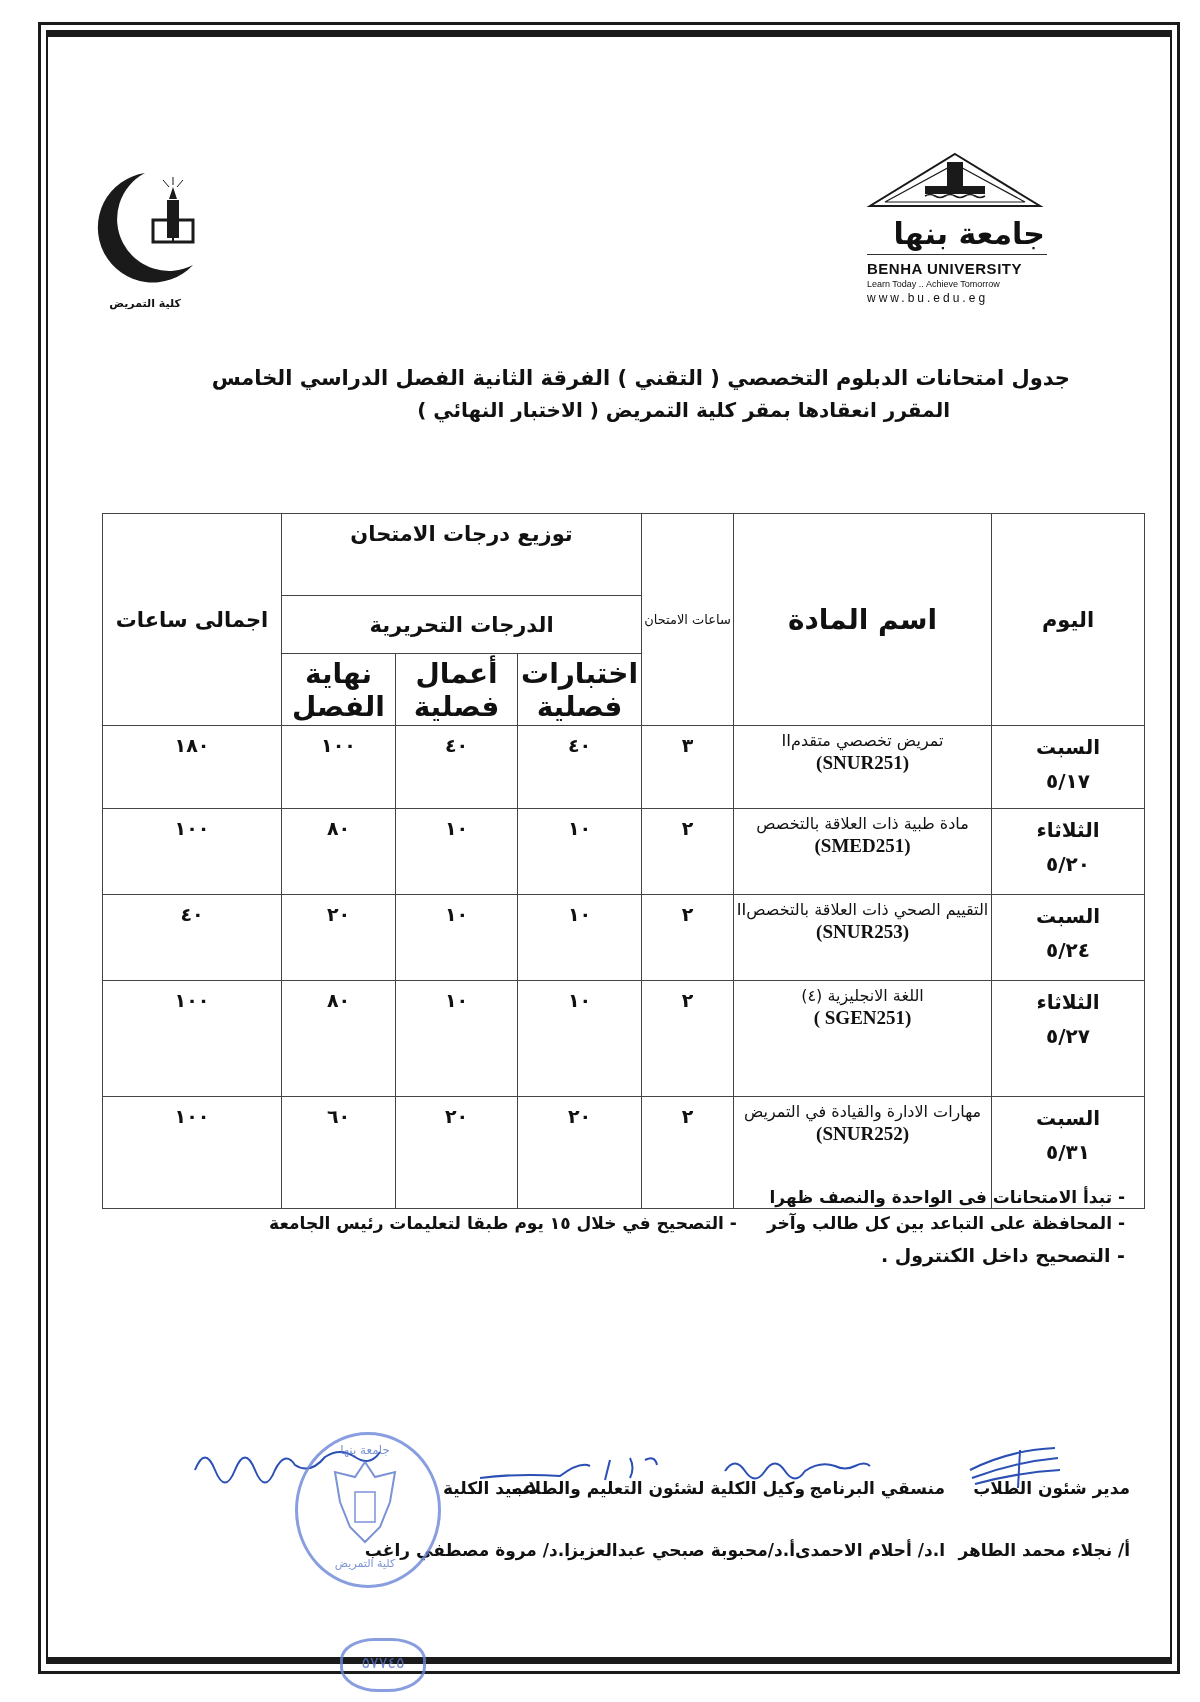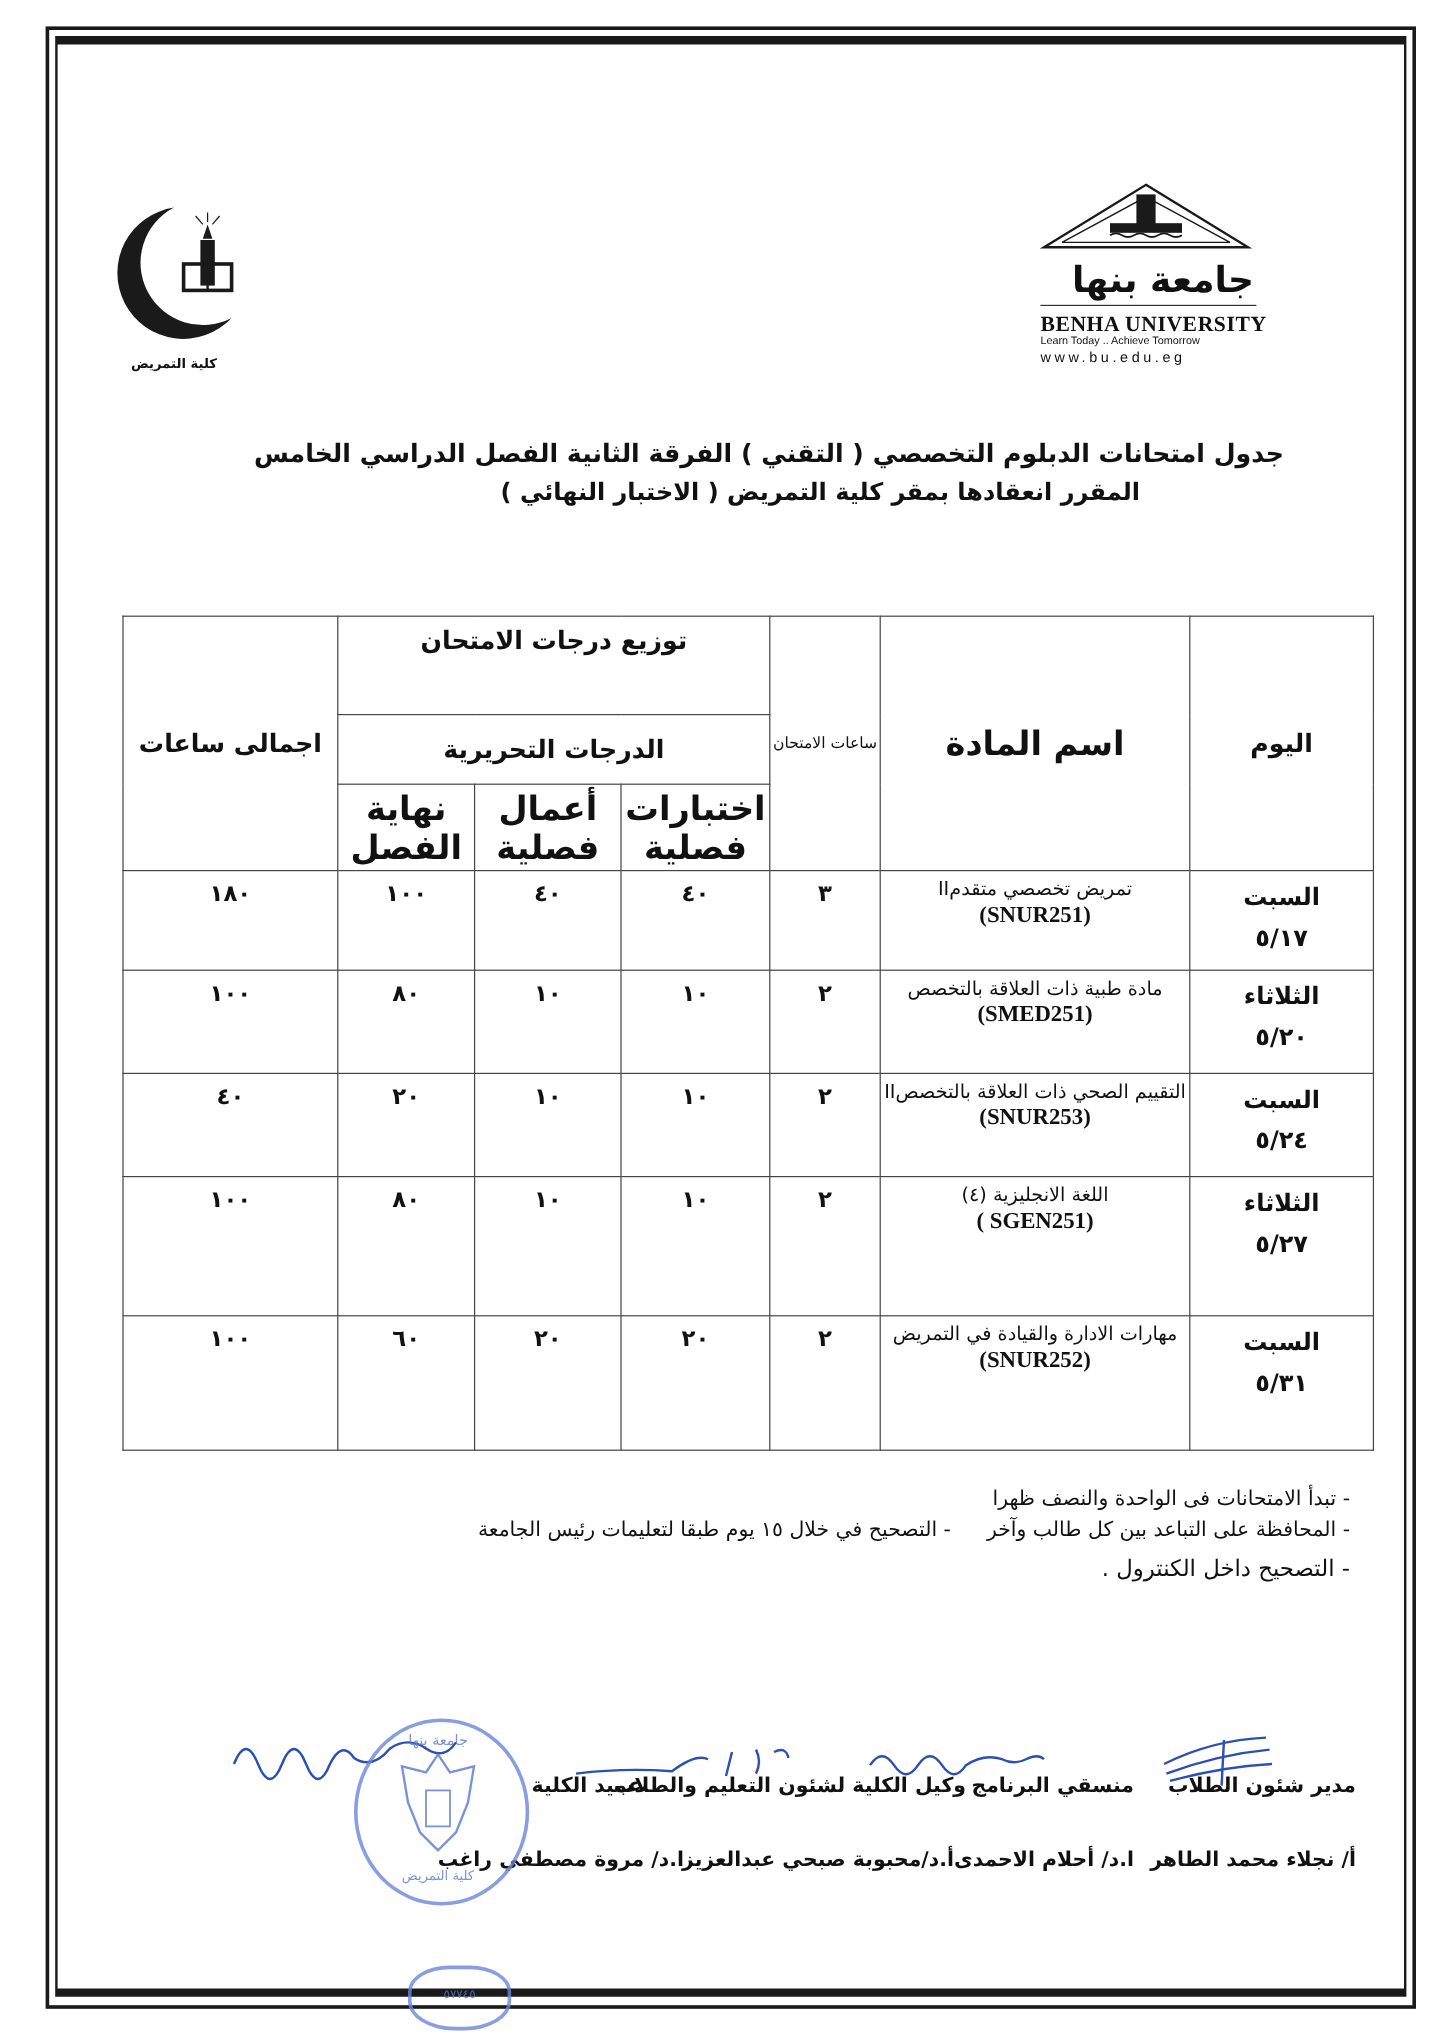--- a/index.html
+++ b/index.html
@@ -25,22 +25,22 @@
     font-size: 11px; font-weight: bold;
   }
   .logo-univ {
     position: absolute; left: 845px; top: 150px; width: 220px; height: 150px; text-align: left;
   }
   .logo-univ .ar-name {
     position: absolute; left: 20px; top: 66px; font-size: 30px; font-weight: bold; direction: rtl;
     width: 180px; text-align: right; letter-spacing: 0;
   }
   .logo-univ .en-name {
-    position: absolute; left: 22px; top: 110px; font-size: 18px; font-weight: bold; letter-spacing: 0.5px;
-    font-family: Liberation Serif, serif;
+    position: absolute; left: 22px; top: 110px; font-size: 15px; font-weight: bold; letter-spacing: 0.5px;
+    font-family: Liberation Sans, sans-serif;
   }
   .logo-univ .tagline {
     position: absolute; left: 22px; top: 129px; font-size: 9px;
     font-family: "Liberation Sans", sans-serif;
   }
   .logo-univ .site {
     position: absolute; left: 22px; top: 141px; font-size: 12px; letter-spacing: 3px;
     font-family: "Liberation Sans", sans-serif;
   }
   .logo-univ .rule { position: absolute; left: 22px; top: 104px; width: 180px; height: 1px; background: #333; }
@@ -66,22 +66,22 @@
   th.big { font-size: 21px; font-weight: bold; }
   th.mid { font-size: 28px; font-weight: bold; }
   th.small { font-size: 13px; font-weight: normal; line-height: 18px; }
   .day { font-size: 20px; font-weight: bold; line-height: 34px; vertical-align: top !important; padding-top: 4px !important; }
   .subj { font-size: 16px; line-height: 22px; vertical-align: top !important; padding-top: 4px !important; }
   .subj .code { font-family: "Liberation Serif", serif; font-size: 19px; font-weight: bold; display: block; direction: ltr; }
   .num { font-size: 19px; font-weight: bold; vertical-align: top !important; padding-top: 8px !important; }
 
   
   .notes {
-    position: absolute; left: 240px; top: 1236px; width: 885px; direction: rtl; text-align: right;
-    font-size: 17px; font-weight: normal; line-height: 26px;
+    position: absolute; left: 240px; top: 1184px; width: 885px; direction: rtl; text-align: right;
+    font-size: 17px; font-weight: bold; line-height: 26px;
   }
   .notes .note-last { font-size: 19px; margin-top: 6px; }
   .notes .gap { display: inline-block; width: 30px; }
 
   
   .sigs-titles, .sigs-names {
     position: absolute; left: 180px; width: 950px; direction: rtl; font-weight: bold;
     display: flex; justify-content: flex-start; gap: 0;
   }
   .sigs-titles { top: 1430px; font-size: 17px; }
@@ -242,13 +242,13 @@
 </svg>
 
 <div class="stamp" style="left:295px;top:1432px;width:140px;height:150px;">
   <svg width="140" height="150" viewBox="0 0 140 150" style="position:absolute;left:-3px;top:-3px">
     <path d="M70 30 L60 45 L40 40 L45 70 L55 95 L70 110 L85 95 L95 70 L100 40 L80 45 Z" fill="none" stroke="#5a77cc" stroke-width="2"></path>
     <rect x="60" y="60" width="20" height="30" fill="none" stroke="#5a77cc" stroke-width="1.5"></rect>
     <text x="70" y="22" text-anchor="middle" font-size="12" fill="#5a77cc">جامعة بنها</text>
     <text x="70" y="135" text-anchor="middle" font-size="11" fill="#5a77cc">كلية التمريض</text>
   </svg>
 </div>
-<div class="stamp" style="left:340px;top:1638px;width:80px;height:48px;border-radius:40% 40% 45% 45%;text-align:center;font-size:10px;line-height:44px;">٥٧٧٤٥</div>
+<div class="stamp" style="left:340px;top:1638px;width:80px;height:48px;border-radius:40% 40% 45% 45%;text-align:center;font-size:16px;line-height:44px;">٥٧٧٤٥</div>
 
 </body></html>

